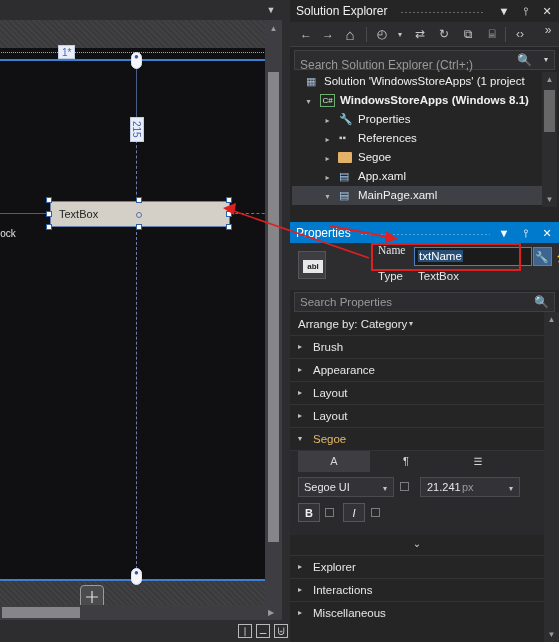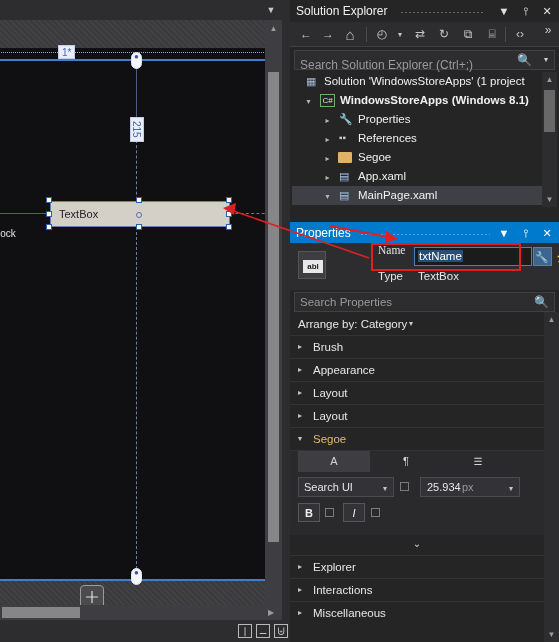--- a/index.html
+++ b/index.html
@@ -537,27 +537,27 @@
         <span class="cat-arrow">▾</span>
         <span class="cat-name" style="color:#e6b96b;">Segoe</span>
       </div>
 
       <div id="text-panel" style="top:228px;">
         <div class="tseg sel" style="left:8px; width:72px;">A</div>
         <div class="tseg" style="left:80px; width:72px;">¶</div>
         <div class="tseg" style="left:152px; width:72px; font-size:10px;">☰</div>
 
         <div class="ctl-box" style="left:8px; top:26px; width:96px; height:20px;">
-          <span style="position:absolute; left:5px; top:3px;">Search UI</span>
+          <span style="position:absolute; left:5px; top:3px;">Segoe UI</span>
           <span class="ctl-dd" style="right:6px;">▾</span>
         </div>
         <div class="sq-btn" style="left:110px; top:31px;"></div>
 
         <div class="ctl-box" style="left:130px; top:26px; width:100px; height:20px;">
-          <span style="position:absolute; left:6px; top:3px;">25.934</span>
+          <span style="position:absolute; left:6px; top:3px;">21.241</span>
           <span style="position:absolute; left:41px; top:3px; color:#9a9a9a;">px</span>
           <span class="ctl-dd" style="right:6px;">▾</span>
         </div>
 
         <div style="position:absolute; left:8px; top:52px; width:120px; height:20px;">
           <div class="fmt-btn" style="left:0px; font-weight:bold;">B</div>
           <div class="sq-btn" style="left:27px; top:5px;"></div>
           <div class="fmt-btn" style="left:45px; font-style:italic;">I</div>
           <div class="sq-btn" style="left:73px; top:5px;"></div>
         </div>

